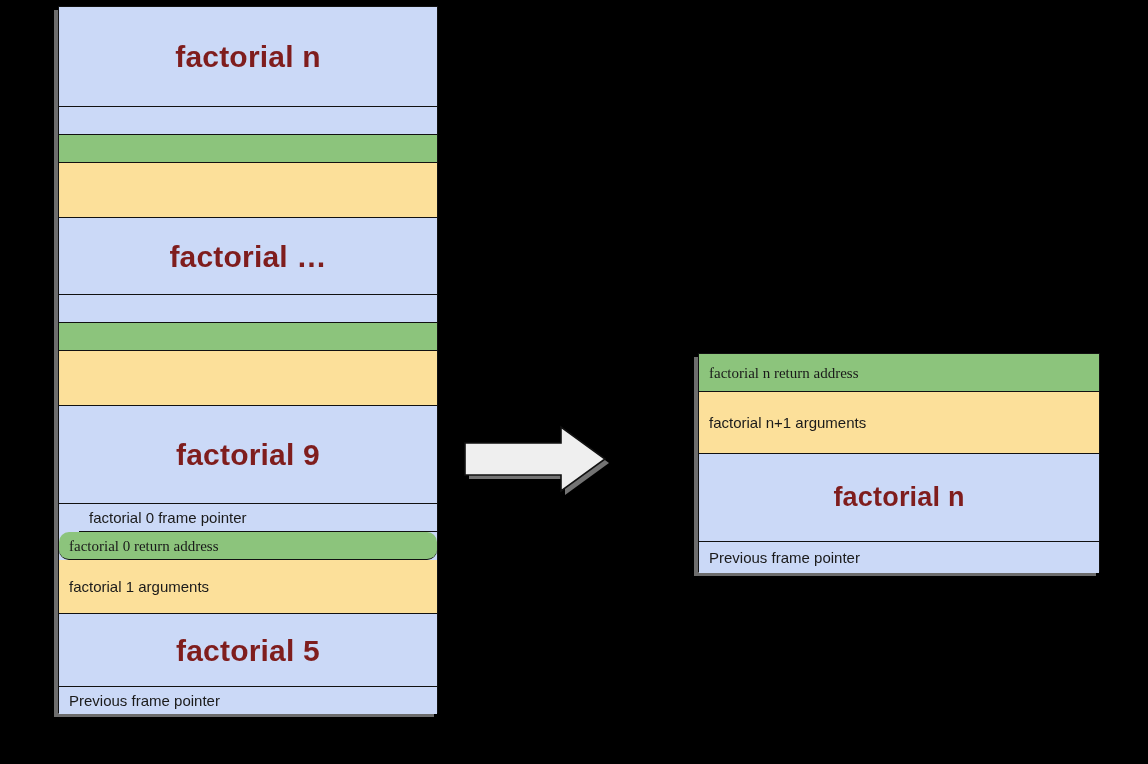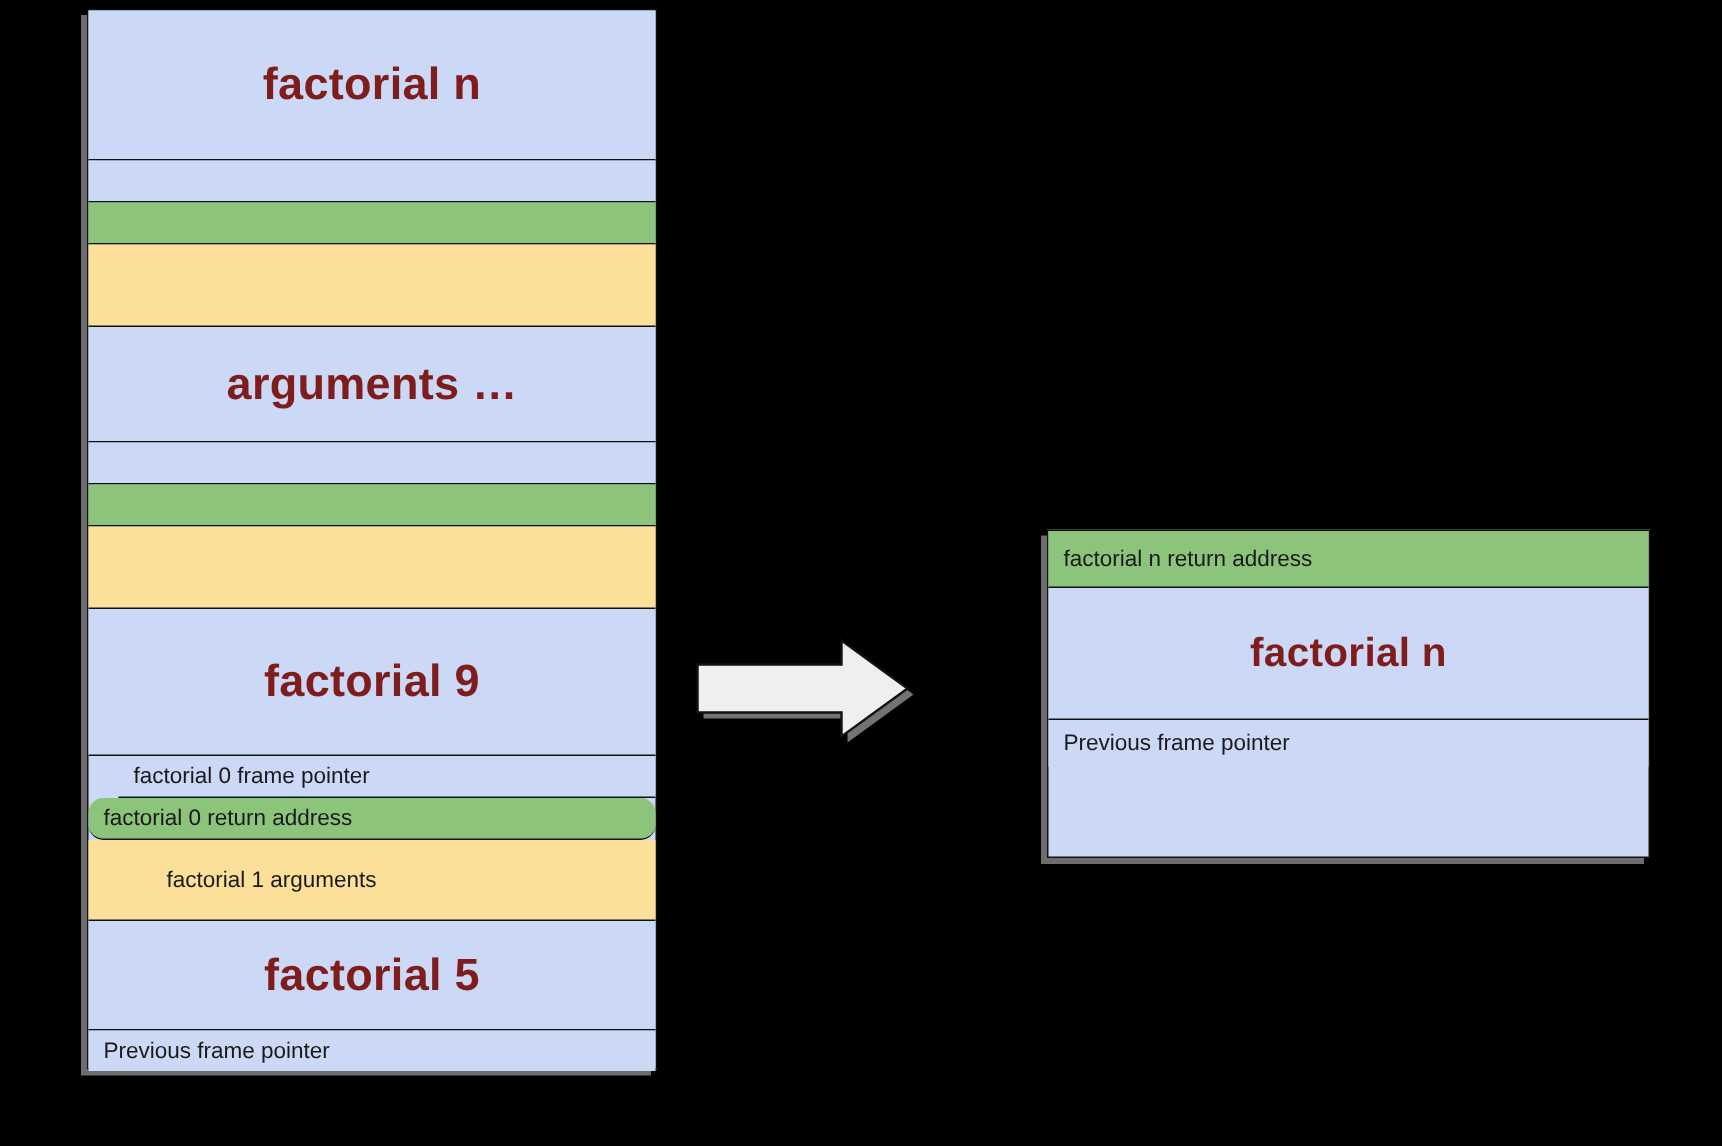--- a/index.html
+++ b/index.html
@@ -30,21 +30,21 @@
     position: relative;
     box-sizing: border-box;
     border-bottom: 1.5px solid #111111;
     display: flex;
     align-items: center;
     overflow: hidden;
   }
   .row:last-child { border-bottom: none; }
 
   .fill-blue   { background: #cbd9f7; }
-  .fill-green  { background: #8cc47c; }
+  .fill-green  { background: #8cc47c; font-family: Liberation Serif, serif; }
   .fill-yellow { background: #fce09a; }
 
   
   .title-text {
     width: 100%;
     text-align: center;
     font-size: 30px;
     font-weight: bold;
     color: #7f1d1d;
     letter-spacing: 0.2px;
@@ -85,41 +85,41 @@
       <div class="row fill-blue" style="height: 28px;">
         <span class="label-text"></span>
       </div>
       <div class="row fill-green" style="height: 28px;">
         <span class="label-text"></span>
       </div>
       <div class="row fill-yellow" style="height: 55px;">
         <span class="label-text"></span>
       </div>
       <div class="row fill-blue" style="height: 77px;">
-        <span class="title-text ">arguments …</span>
+        <span class="title-text ">factorial …</span>
       </div>
       <div class="row fill-blue" style="height: 28px;">
         <span class="label-text"></span>
       </div>
       <div class="row fill-green" style="height: 28px;">
         <span class="label-text"></span>
       </div>
       <div class="row fill-yellow" style="height: 55px;">
         <span class="label-text"></span>
       </div>
       <div class="row fill-blue" style="height: 98px;">
         <span class="title-text ">factorial 9</span>
       </div>
       <div class="row fill-blue" style="height: 28px; margin-left: 20px;">
         <span class="label-text">factorial 0 frame pointer</span>
       </div>
       <div class="row fill-green" style="height: 28px; border-radius: 10px;">
         <span class="label-text">factorial 0 return address</span>
       </div>
-      <div class="row fill-yellow" style="height: 54px; padding-left: 42px;">
+      <div class="row fill-yellow" style="height: 54px;">
         <span class="label-text">factorial 1 arguments</span>
       </div>
       <div class="row fill-blue" style="height: 73px;">
         <span class="title-text ">factorial 5</span>
       </div>
       <div class="row fill-blue" style="height: 27px;">
         <span class="label-text">Previous frame pointer</span>
       </div>
     </div>
 
@@ -129,20 +129,23 @@
         <polygon points="0,16 96,16 96,0 140,32 96,64 96,48 0,48" fill="#9a9a9a" opacity="0.75" transform="translate(4,4)"></polygon>
         <polygon points="0,16 96,16 96,0 140,32 96,64 96,48 0,48" fill="#efefef" stroke="#111111" stroke-width="1.6"></polygon>
       </g>
     </svg>
   </div>
 
   <div class="stack" id="right-stack" style="left:698px; top:353px; width:402px; height:219px;">
       <div class="row fill-green" style="height: 38px;">
         <span class="label-text">factorial n return address</span>
       </div>
+      <div class="row fill-yellow" style="height: 62px;">
+        <span class="label-text">factorial n+1 arguments</span>
+      </div>
       <div class="row fill-blue" style="height: 88px;">
         <span class="title-text small-title">factorial n</span>
       </div>
       <div class="row fill-blue" style="height: 31px;">
         <span class="label-text">Previous frame pointer</span>
       </div>
     </div>
 
 </div>
 

